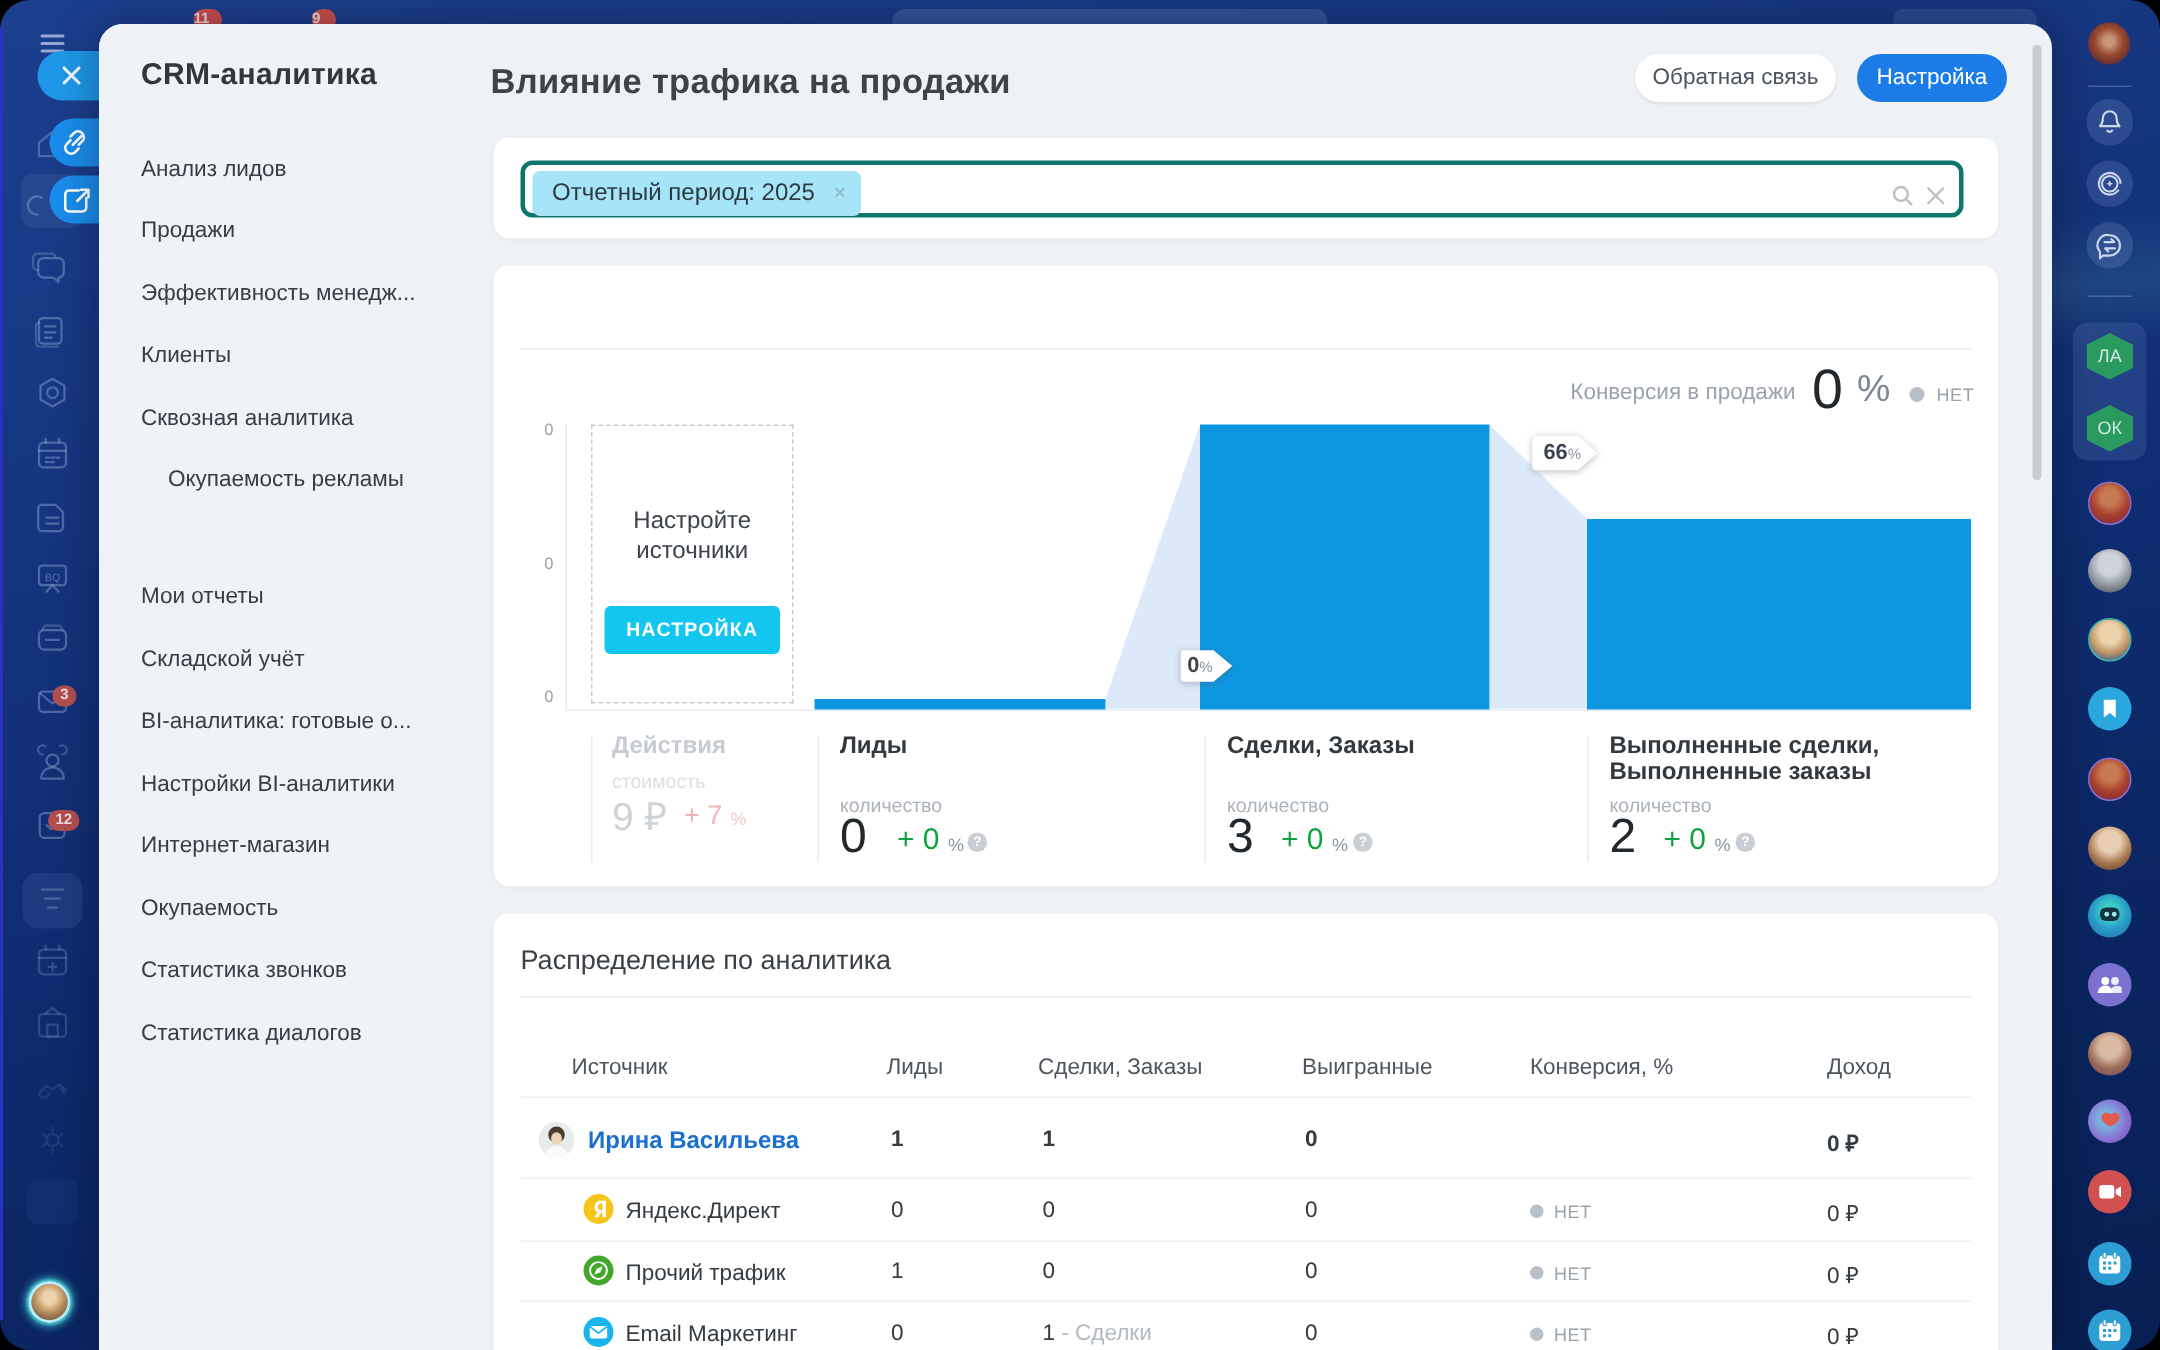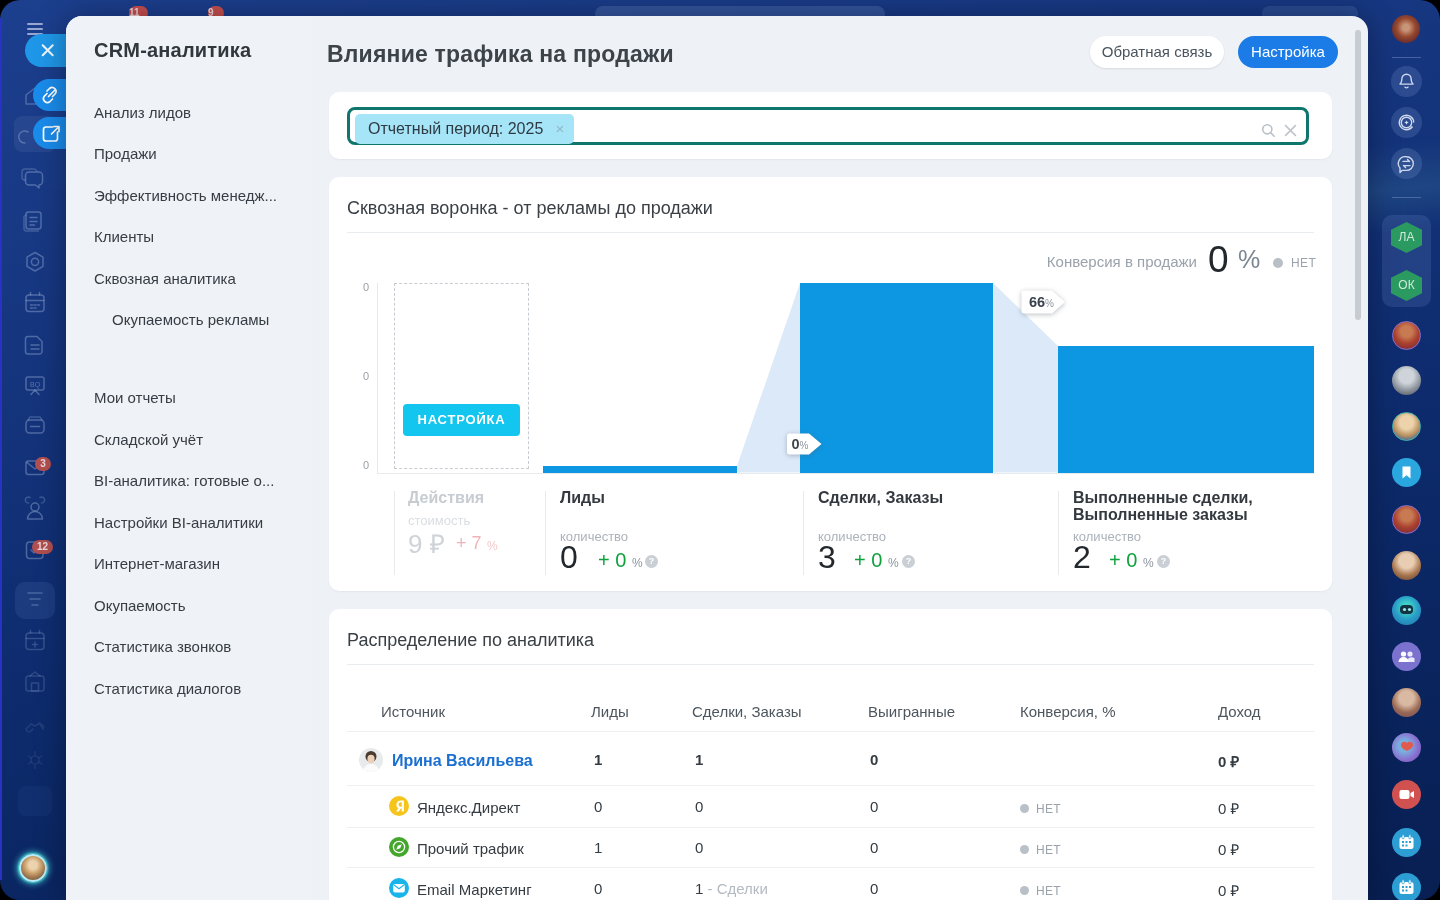--- a/index.html
+++ b/index.html
@@ -212,21 +212,20 @@
               <circle cx="6.3" cy="6.3" r="4.6"></circle>
               <path d="M9.8 9.8 l3.4 3.4"></path>
             </svg>
           <svg class="gico" style="right:8px;top:13px;" width="15" height="15" viewBox="0 0 15 15" stroke="#b9c0c7" stroke-width="1.6" stroke-linecap="round">
               <path d="M2.5 2.5 l10 10 M12.5 2.5 l-10 10"></path>
             </svg>
         </div>
       </div>
 
       <div id="card-funnel" class="card">
-        <div class="ctitle">Сквозная воронка - от рекламы до продажи</div>
         <div class="cdivider" style="top:55px"></div>
 
         <div class="abs" style="right:135px;top:76px;white-space:nowrap;font-size:15px;color:#9aa2ab;">Конверсия в продажи</div>
         <div class="abs" style="left:879px;top:62px;font-size:37px;font-weight:300;color:#23282d;">0</div>
         <div class="abs" style="left:909px;top:68px;font-size:25px;color:#7a8691;">%</div>
         <div class="abs" style="left:944px;top:81px;width:10px;height:10px;border-radius:50%;background:#b8bfc7;"></div>
         <div class="abs" style="left:962px;top:79px;font-size:12px;color:#9aa2ab;letter-spacing:0.4px;">НЕТ</div>
 
         <div class="axis0" style="left:20px;top:104px;">0</div>
         <div class="axis0" style="left:20px;top:193px;">0</div>
@@ -235,20 +234,21 @@
         <div id="baseline"></div>
 
         <div class="lightpoly" style="left:408px;top:106px;width:63px;height:189.5px;background:#dbe9f8;clip-path:polygon(0 96.6%,100% 0,100% 100%,0 100%);"></div>
         <div class="lightpoly" style="left:664px;top:106px;width:65px;height:189.5px;background:#dbe9f8;clip-path:polygon(0 0,100% 33.2%,100% 100%,0 100%);"></div>
 
         <div class="bar" style="left:214px;top:289px;width:194px;height:6.5px;"></div>
         <div class="bar" style="left:471px;top:106px;width:193px;height:189.5px;"></div>
         <div class="bar" style="left:729px;top:169px;width:256px;height:126.5px;"></div>
 
         <div id="dashbox">
+          <div class="t">Настройте<br>источники</div>
           <div id="btn-cyan">НАСТРОЙКА</div>
         </div>
 
         <svg class="abs" style="left:458px;top:256px;filter:drop-shadow(0 1px 2.5px rgba(80,90,105,0.4));" width="38" height="23">
             <path d="M2.5 0.5 h19.5 l12.5 10.5 -12.5 10.5 h-19.5 q-2.5 0-2.5-2.5 v-16 q0-2.5 2.5-2.5 z" fill="#fff"></path>
           </svg>
         <div class="abs" style="left:459px;top:257px;width:24px;height:21px;text-align:center;font-size:14.5px;font-weight:bold;color:#41464b;line-height:21px;">0<span style="font-size:10px;font-weight:normal;color:#8d959e;">%</span></div>
         <svg class="abs" style="left:692px;top:113px;filter:drop-shadow(0 1.5px 2.5px rgba(80,90,105,0.4));" width="46" height="25">
             <path d="M3 0.5 h28 l13 11.5 -13 11.5 h-28 q-2.5 0-2.5-2.5 v-18 q0-2.5 2.5-2.5 z" fill="#fff"></path>
           </svg>

